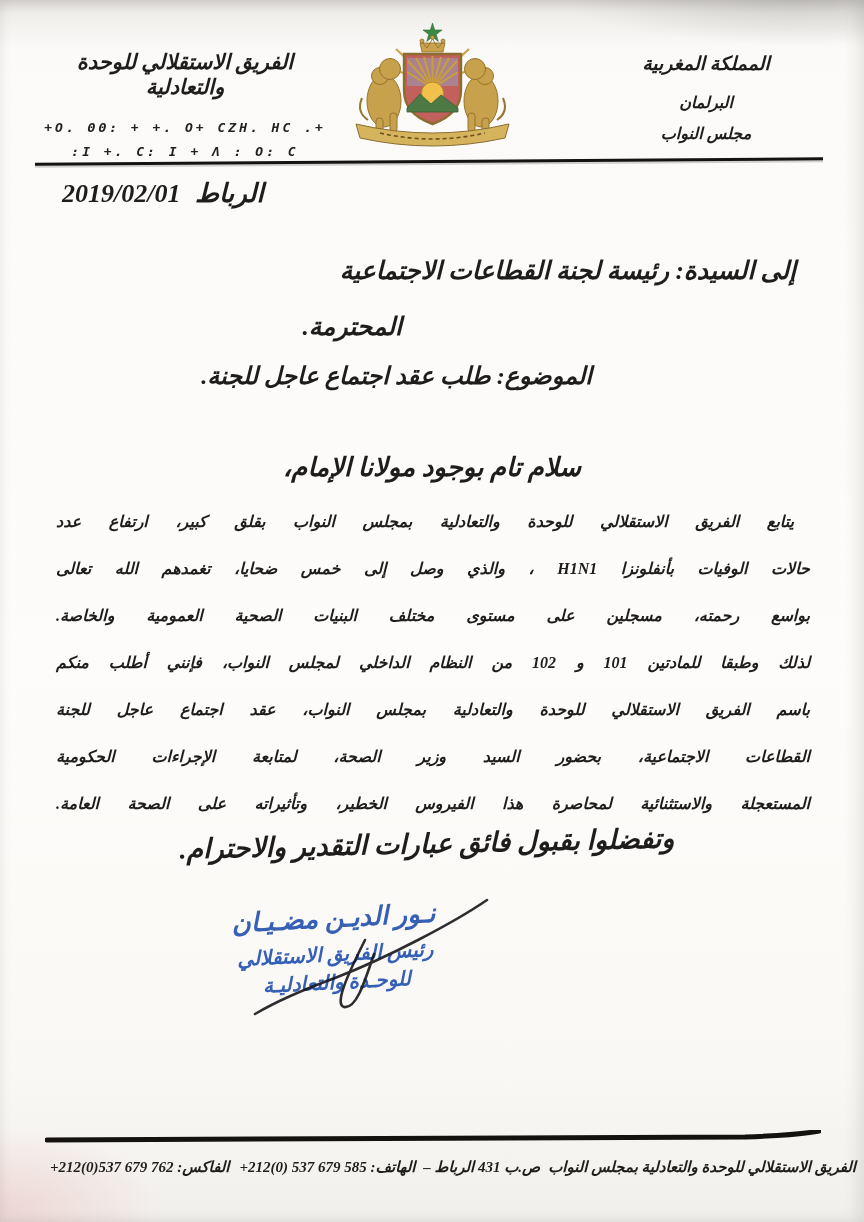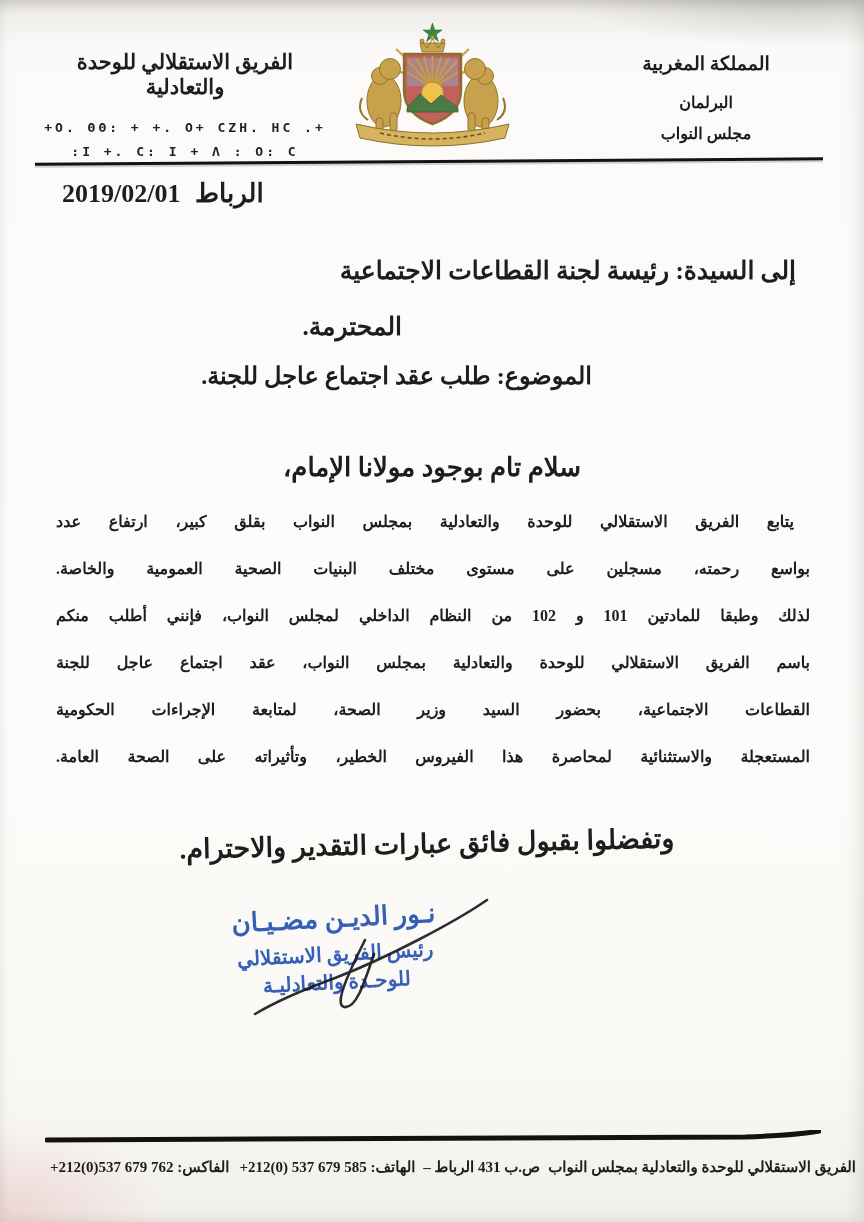--- a/index.html
+++ b/index.html
@@ -5,20 +5,21 @@
   html,body{margin:0;padding:0;background:#e8e6e3;}
   .page{
     position:relative;width:864px;height:1222px;overflow:hidden;
     background:
       radial-gradient(220px 120px at 1% 99%, rgba(224,150,150,0.28), rgba(224,150,150,0) 70%),
       radial-gradient(300px 60px at 92% 0%, rgba(140,138,136,0.30), rgba(140,138,136,0) 75%),
       linear-gradient(180deg,#dcd9d6 0%,#f0eeeb 1.2%,#fbfaf8 4%,#fdfcfa 55%,#faf8f5 88%,#f1efec 100%);
     box-shadow: inset -7px 0 14px rgba(60,55,50,0.10), inset 4px 0 10px rgba(60,55,50,0.05);
     font-family:"Liberation Serif","DejaVu Serif",serif;
     color:#1f1d1b;
+    font-style:italic;
   }
   .rtl{direction:rtl;}
   
   .hdr-left{position:absolute;top:50px;left:35px;width:300px;text-align:center;}
   .org-name{font-size:21px;font-weight:700;}
   .tifinagh{margin-top:16px;font-size:13px;font-weight:700;letter-spacing:3px;line-height:24px;color:#23211f;font-family:"DejaVu Sans Mono",monospace;}
   .hdr-right{position:absolute;top:52px;right:58px;width:200px;text-align:center;}
   .kingdom{font-size:19px;font-weight:700;}
   .parl{font-size:16px;font-weight:700;margin-top:18px;}
   .house{font-size:16px;font-weight:700;margin-top:12px;}
@@ -124,20 +125,21 @@
   </div>
 
   <div class="recipient1">إلى السيدة: رئيسة لجنة القطاعات الاجتماعية</div>
   <div class="recipient2">المحترمة.</div>
   <div class="subject">الموضوع: طلب عقد اجتماع عاجل للجنة.</div>
 
   <div class="salutation">سلام تام بوجود مولانا الإمام،</div>
 
   <div class="body-block">
     <div class="body-line indent">يتابع الفريق الاستقلالي للوحدة والتعادلية بمجلس النواب بقلق كبير، ارتفاع عدد</div>
+    <div class="body-line">حالات الوفيات بأنفلونزا H1N1 ، والذي وصل إلى خمس ضحايا، تغمدهم الله تعالى</div>
     <div class="body-line">بواسع رحمته، مسجلين على مستوى مختلف البنيات الصحية العمومية والخاصة.</div>
     <div class="body-line">لذلك وطبقا للمادتين 101 و 102 من النظام الداخلي لمجلس النواب، فإنني أطلب منكم</div>
     <div class="body-line">باسم الفريق الاستقلالي للوحدة والتعادلية بمجلس النواب، عقد اجتماع عاجل للجنة</div>
     <div class="body-line">القطاعات الاجتماعية، بحضور السيد وزير الصحة، لمتابعة الإجراءات الحكومية</div>
     <div class="body-line">المستعجلة والاستثنائية لمحاصرة هذا الفيروس الخطير، وتأثيراته على الصحة العامة.</div>
   </div>
 
   <div class="closing">وتفضلوا بقبول فائق عبارات التقدير والاحترام.</div>
 
   <div class="sig-block">

